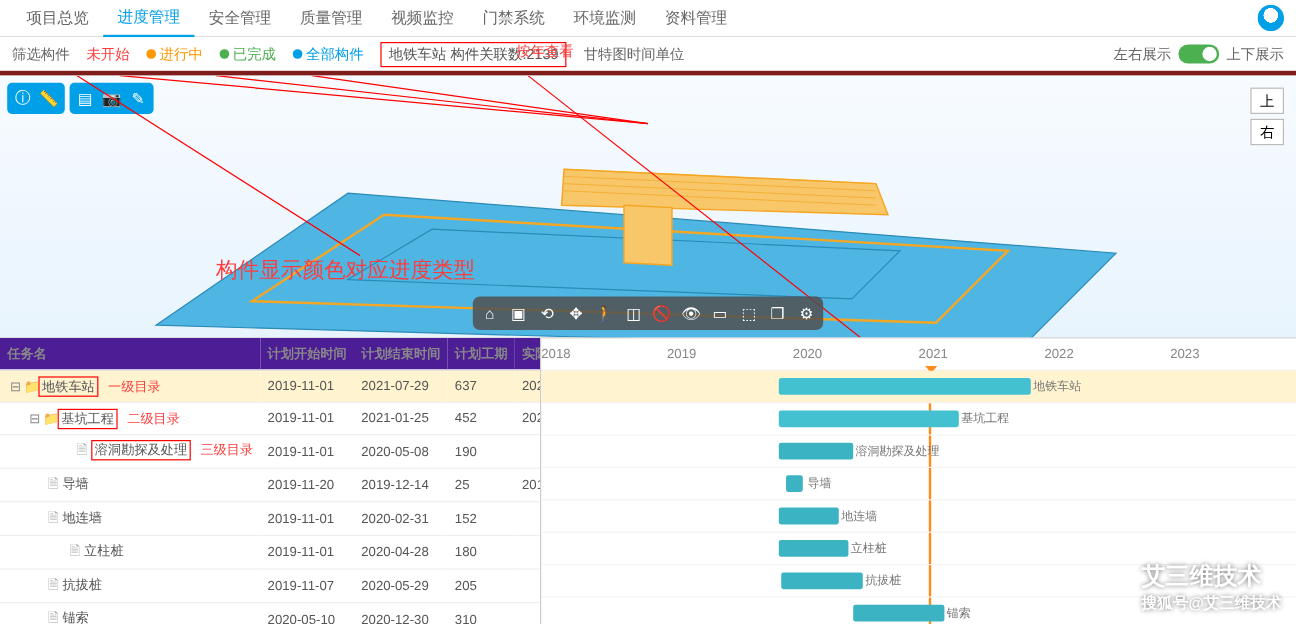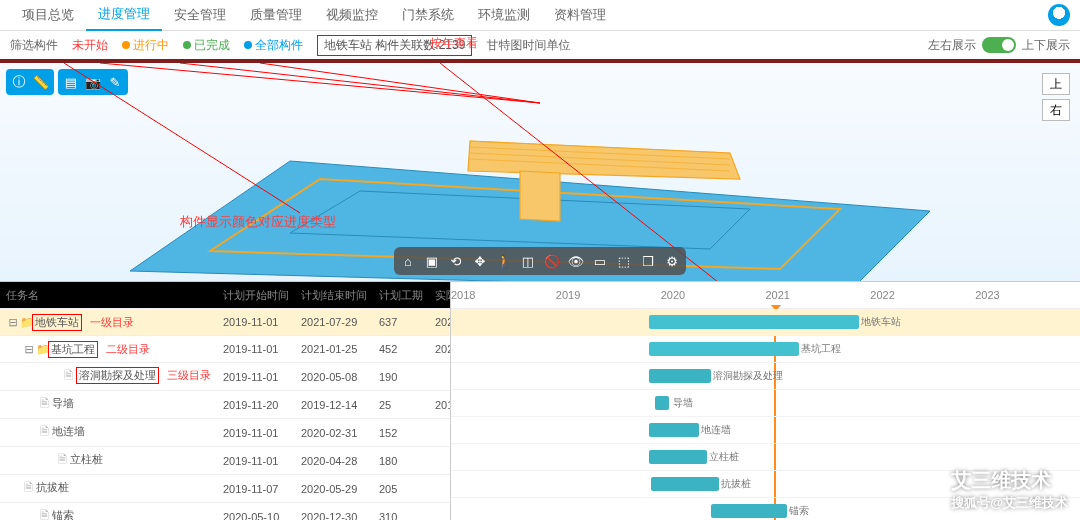--- a/index.html
+++ b/index.html
@@ -21,29 +21,29 @@
 .switch-wrap{margin-left:auto;display:flex;align-items:center;gap:6px;color:#666}
 .switch{width:34px;height:16px;background:#4caf50;border-radius:8px;position:relative}
 .switch::after{content:"";position:absolute;width:12px;height:12px;background:#fff;border-radius:50%;top:2px;right:2px}
 .viewer{height:218px;background:linear-gradient(#f7fbff,#e8f4fd);position:relative;overflow:hidden}
 .toolbar-tl{position:absolute;top:6px;left:6px;display:flex;gap:4px}
 .toolbar-tl .grp{display:flex;background:#00a0e9;border-radius:4px;padding:2px}
 .ticon{width:22px;height:22px;display:flex;align-items:center;justify-content:center;color:#fff;font-size:13px;cursor:pointer}
 .topright{position:absolute;top:10px;right:10px;display:flex;flex-direction:column;gap:4px}
 .topright button{width:28px;height:22px;background:#fff;border:1px solid #bbb;font-size:12px;cursor:pointer}
 .model{position:absolute;left:90px;top:38px}
-.note{color:#ff3b3b;position:absolute;left:180px;top:150px;font-size:13px}
+.note{color:#ff3b3b;position:absolute;left:180px;top:150px;font-size:18px}
 .viewer svg.lines{position:absolute;top:0;left:0}
 .bottom-tb{position:absolute;bottom:6px;left:50%;transform:translateX(-50%);display:flex;background:rgba(80,80,80,.85);border-radius:6px;padding:2px}
 .bottom-tb .ticon{width:24px;height:24px;color:#fff}
 .grid-wrap{display:flex;height:244px;border-top:1px solid #ccc}
 .left-grid{width:450px;overflow:auto;border-right:1px solid #ccc}
 table{border-collapse:collapse;width:100%}
 th,td{border-bottom:1px solid #eee;padding:4px 6px;font-size:11px;color:#555;text-align:left;white-space:nowrap;height:18px}
-th{background:#000000;color:#888;font-weight:normal}
+th{background:#4c1d95;color:#888;font-weight:bold}
 .name-col{width:140px}
 tr.sel{background:#fff3d0}
 tr td:first-child{padding-left:4px}
 .tree-ic{display:inline-block;width:10px;text-align:center;color:#888;margin-right:2px}
 .doc-ic{display:inline-block;width:10px;color:#aaa;margin-right:2px}
 .cat-box{border:1px solid red;display:inline-block;padding:0 2px}
 .cat-lbl{color:#ff3b3b;margin-left:8px;font-size:11px}
 .gantt{flex:1;position:relative;overflow:hidden}
 .g-head{height:26px;border-bottom:1px solid #eee;display:flex;align-items:center;color:#888;font-size:11px}
 .g-head span{flex:1;}
@@ -199,21 +199,21 @@
             <td></td>
           </tr>
           <tr>
             <td style="padding-left:58px"><span class="doc-ic">🗎</span>立柱桩</td>
             <td>2019-11-01</td>
             <td>2020-04-28</td>
             <td>180</td>
             <td></td>
           </tr>
           <tr>
-            <td style="padding-left:24px"><span class="doc-ic">🗎</span>抗拔桩</td>
+            <td style="padding-left:40px"><span class="doc-ic">🗎</span>抗拔桩</td>
             <td>2019-11-07</td>
             <td>2020-05-29</td>
             <td>205</td>
             <td></td>
           </tr>
           <tr>
             <td style="padding-left:40px"><span class="doc-ic">🗎</span>锚索</td>
             <td>2020-05-10</td>
             <td>2020-12-30</td>
             <td>310</td>

